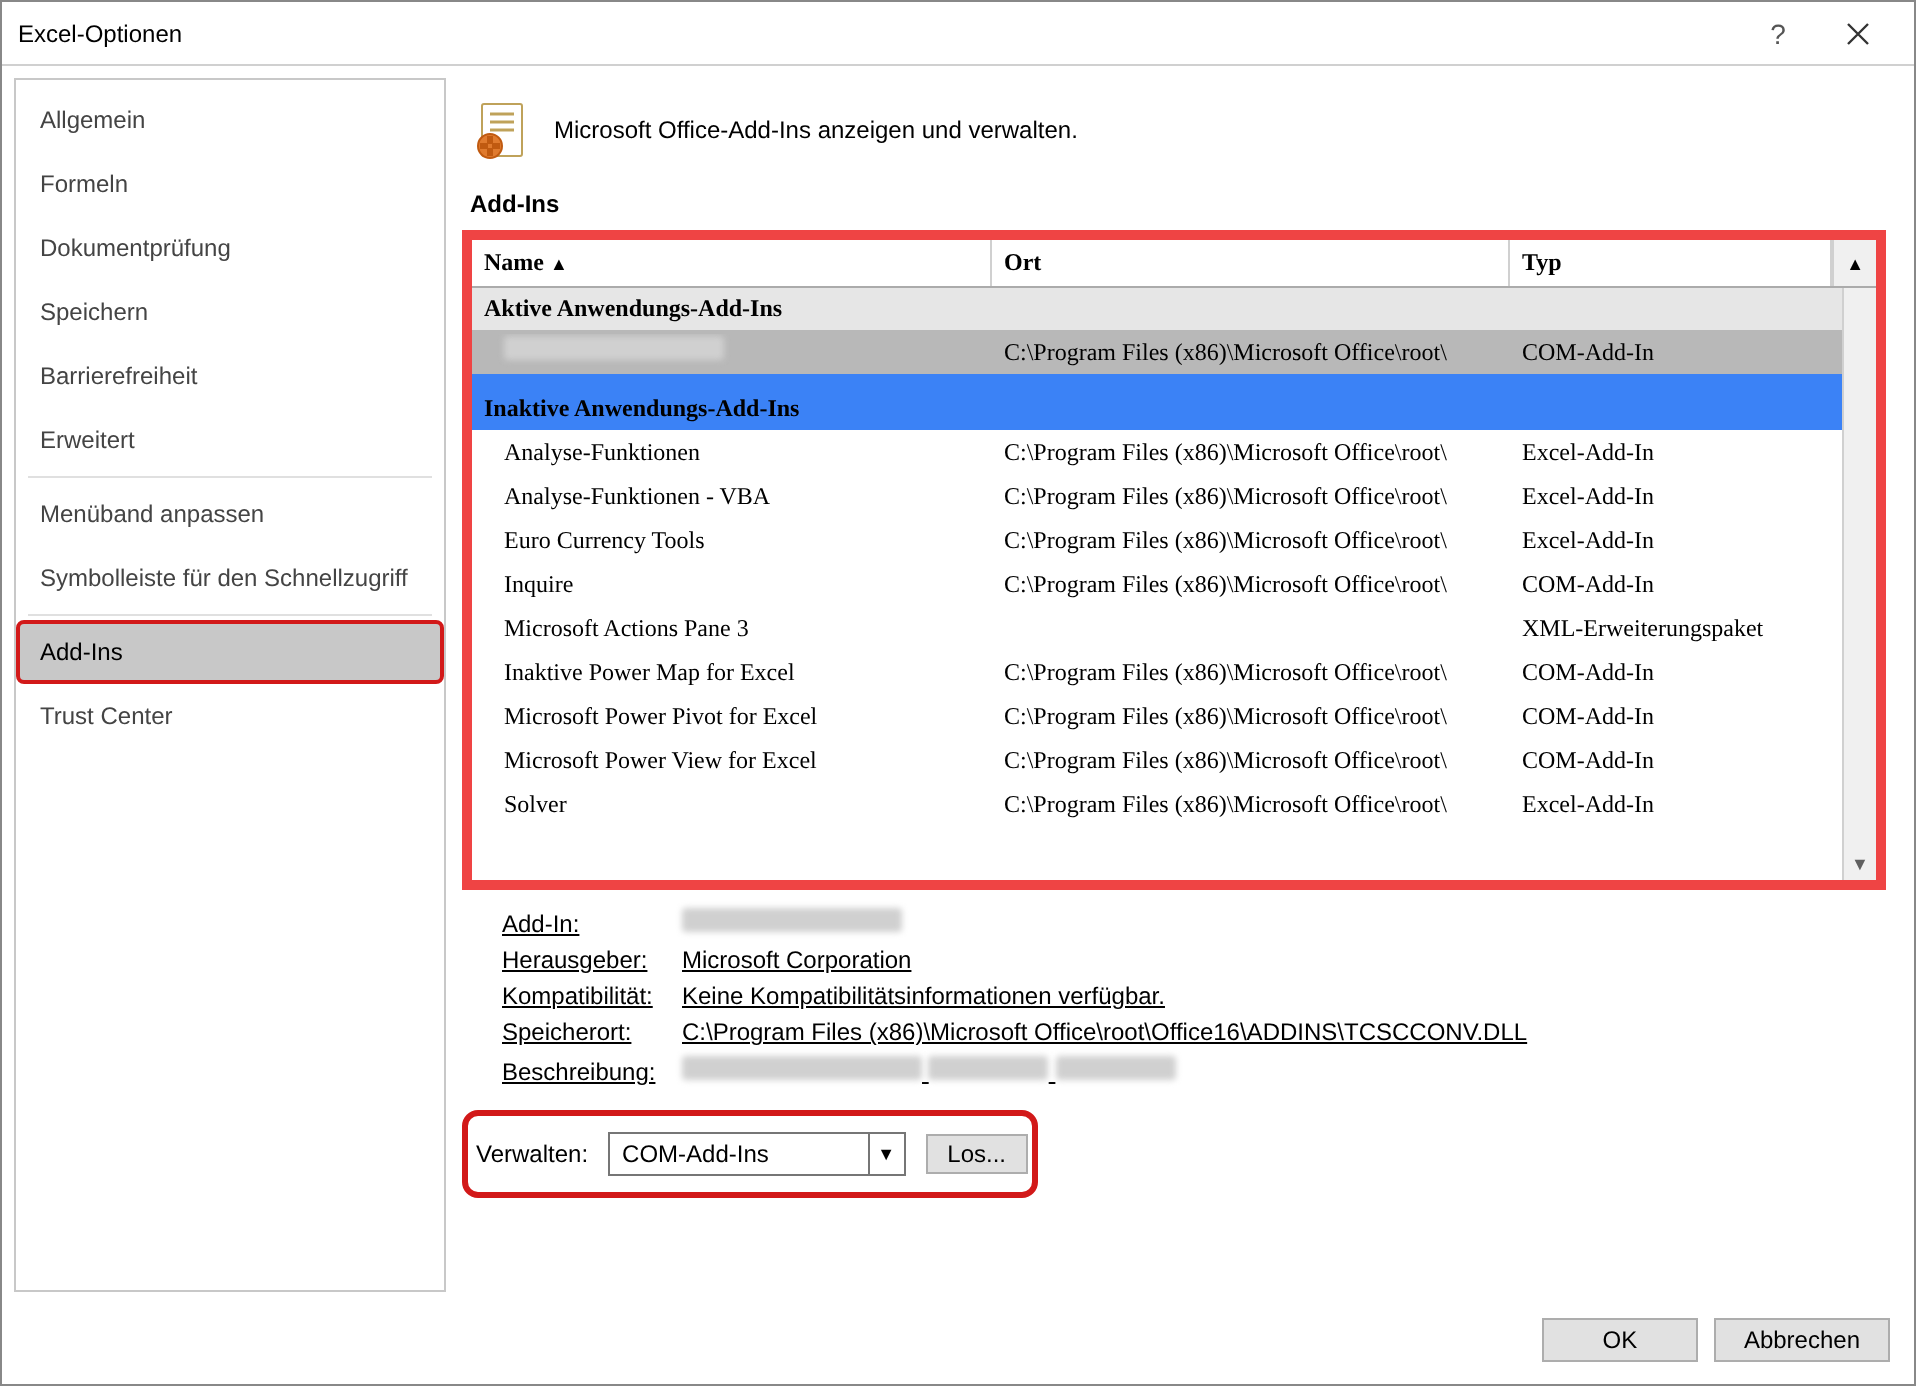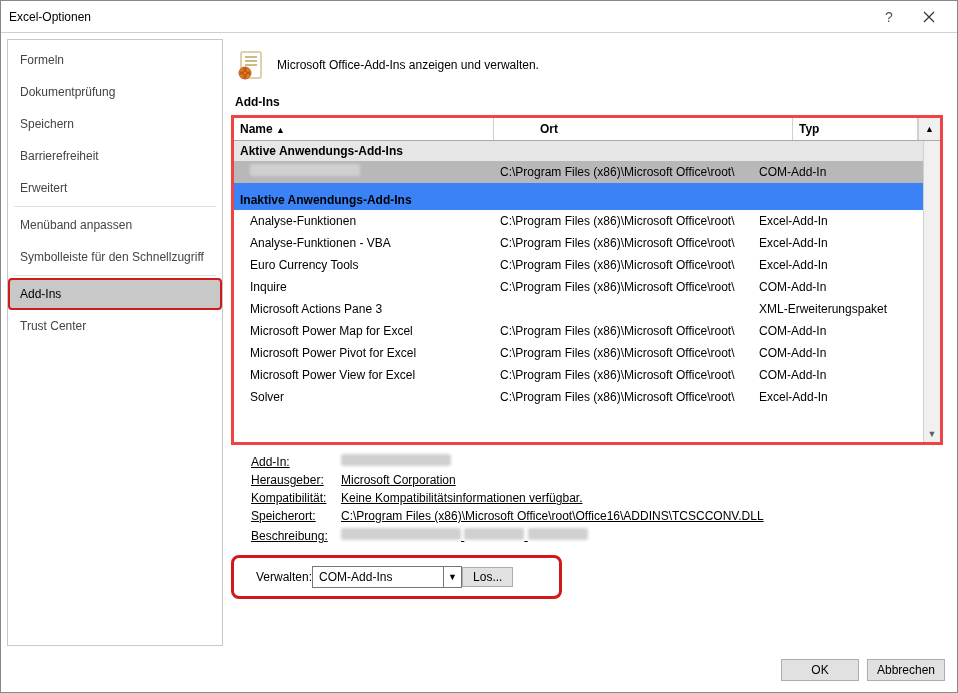--- a/index.html
+++ b/index.html
@@ -85,38 +85,39 @@
     align-items: center;
     gap: 10px;
     padding: 8px 4px 14px 4px;
     text-align: right;
   }
   .heading-sub {
     font-weight: bold;
     padding: 0 4px 6px 4px;
   }
   .table-area {
-    border: 3px solid #ef4444;
+    border: 5px solid #ef4444;
     display: flex;
     flex-direction: column;
     height: 330px;
+    font-family: Liberation Serif, serif;
   }
   .table-head {
     display: flex;
     background: #fff;
     border-bottom: 1px solid #ababab;
   }
   .th {
     padding: 4px 6px;
     font-weight: bold;
     font-size: 12px;
     border-right: 1px solid #d0d0d0;
   }
   .th-name { flex: 0 0 260px; }
-  .th-ort  { flex: 0 0 259px; margin-left: 40px; }
+  .th-ort  { flex: 0 0 259px; }
   .th-typ  { flex: 1; }
   .th-sb   { flex: 0 0 17px; border-right: none; background: #f0f0f0; border-left:1px solid #d0d0d0; display:flex; align-items:center; justify-content:center;}
   .sort-up { font-size: 9px; }
   .table-body {
     flex: 1;
     overflow: hidden;
     display: flex;
   }
   .table-rows {
     flex: 1;
@@ -174,25 +175,26 @@
   .details-row {
     display: flex;
     line-height: 18px;
   }
   .details-label {
     width: 90px;
   }
   .manage-row {
     display: flex;
     align-items: center;
-    padding: 8px 20px;
+    gap: 10px;
+    padding: 8px 2px;
     margin: 6px 0 4px 0;
     border: 3px solid #d21919;
     border-radius: 8px;
-    width: 331px;
+    width: 288px;
   }
   .manage-label {
     padding-left: 2px;
   }
   .combo {
     border: 1px solid #767676;
     height: 22px;
     width: 150px;
     display: flex;
     align-items: center;
@@ -207,21 +209,21 @@
     height: 100%;
     border-left: 1px solid #767676;
     display:flex;
     align-items:center;
     justify-content:center;
     font-size: 9px;
   }
   .btn {
     border: 1px solid #adadad;
     background: #e1e1e1;
-    padding: 3px 4px;
+    padding: 3px 14px;
     cursor: default;
     font-size: 12px;
   }
   .btn-small {
     padding: 2px 10px;
   }
   .footer {
     height: 40px;
     display: flex;
     justify-content: flex-end;
@@ -246,20 +248,21 @@
     <div class="tb-btn">?</div>
     <div class="tb-btn">
       <svg width="12" height="12" viewBox="0 0 12 12">
           <path d="M1 1 L11 11 M11 1 L1 11" stroke="#333" stroke-width="1.2"></path>
         </svg>
     </div>
   </div>
 
   <div class="body">
     <div class="sidebar">
+      <div class="sidebar-item"><span>Allgemein</span></div>
       <div class="sidebar-item"><span>Formeln</span></div>
       <div class="sidebar-item"><span>Dokumentprüfung</span></div>
       <div class="sidebar-item"><span>Speichern</span></div>
       <div class="sidebar-item"><span>Barrierefreiheit</span></div>
       <div class="sidebar-item"><span>Erweitert</span></div>
       <div class="sidebar-sep"></div>
       <div class="sidebar-item"><span>Menüband anpassen</span></div>
       <div class="sidebar-item"><span>Symbolleiste für den Schnellzugriff</span></div>
       <div class="sidebar-sep"></div>
       <div class="sidebar-item selected highlight"><span>Add-Ins</span></div>
@@ -321,21 +324,21 @@
               <div class="c-name">Inquire</div>
               <div class="c-ort">C:\Program Files (x86)\Microsoft Office\root\</div>
               <div class="c-typ">COM-Add-In</div>
             </div>
             <div class="data-row">
               <div class="c-name">Microsoft Actions Pane 3</div>
               <div class="c-ort"></div>
               <div class="c-typ">XML-Erweiterungspaket</div>
             </div>
             <div class="data-row">
-              <div class="c-name">Microsoft Power Map for Excel</div>
+              <div class="c-name">Inaktive Power Map for Excel</div>
               <div class="c-ort">C:\Program Files (x86)\Microsoft Office\root\</div>
               <div class="c-typ">COM-Add-In</div>
             </div>
             <div class="data-row">
               <div class="c-name">Microsoft Power Pivot for Excel</div>
               <div class="c-ort">C:\Program Files (x86)\Microsoft Office\root\</div>
               <div class="c-typ">COM-Add-In</div>
             </div>
             <div class="data-row">
               <div class="c-name">Microsoft Power View for Excel</div>

